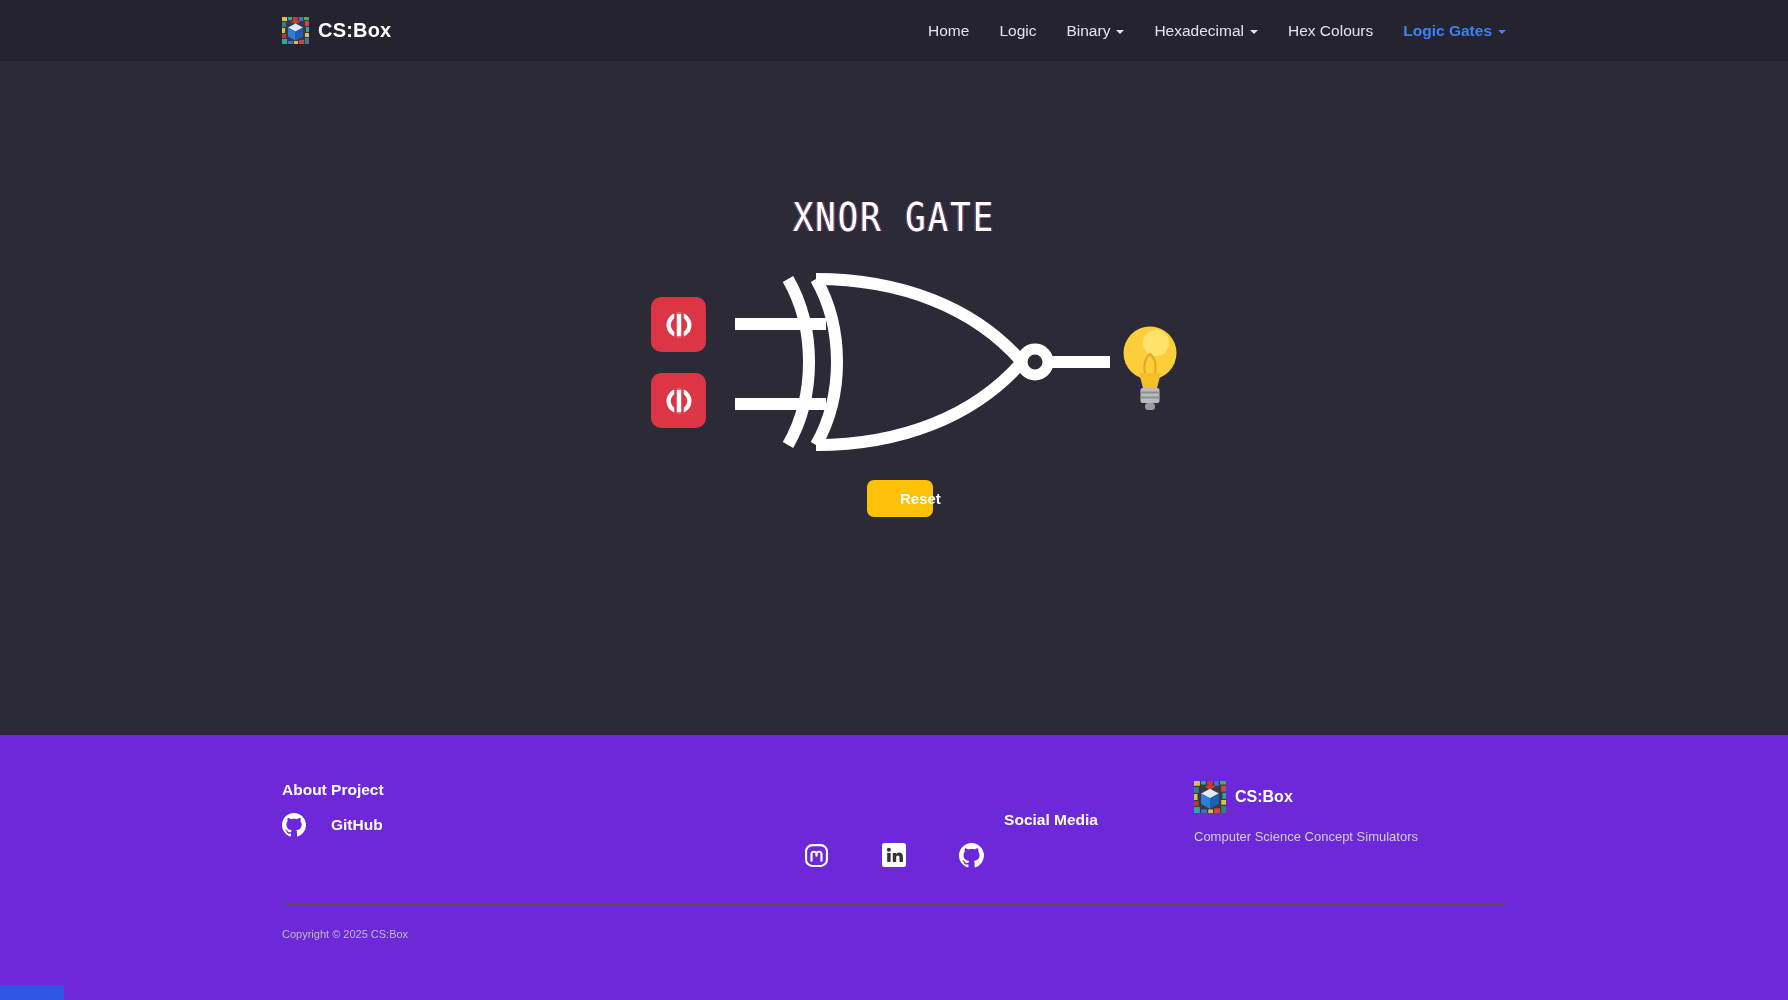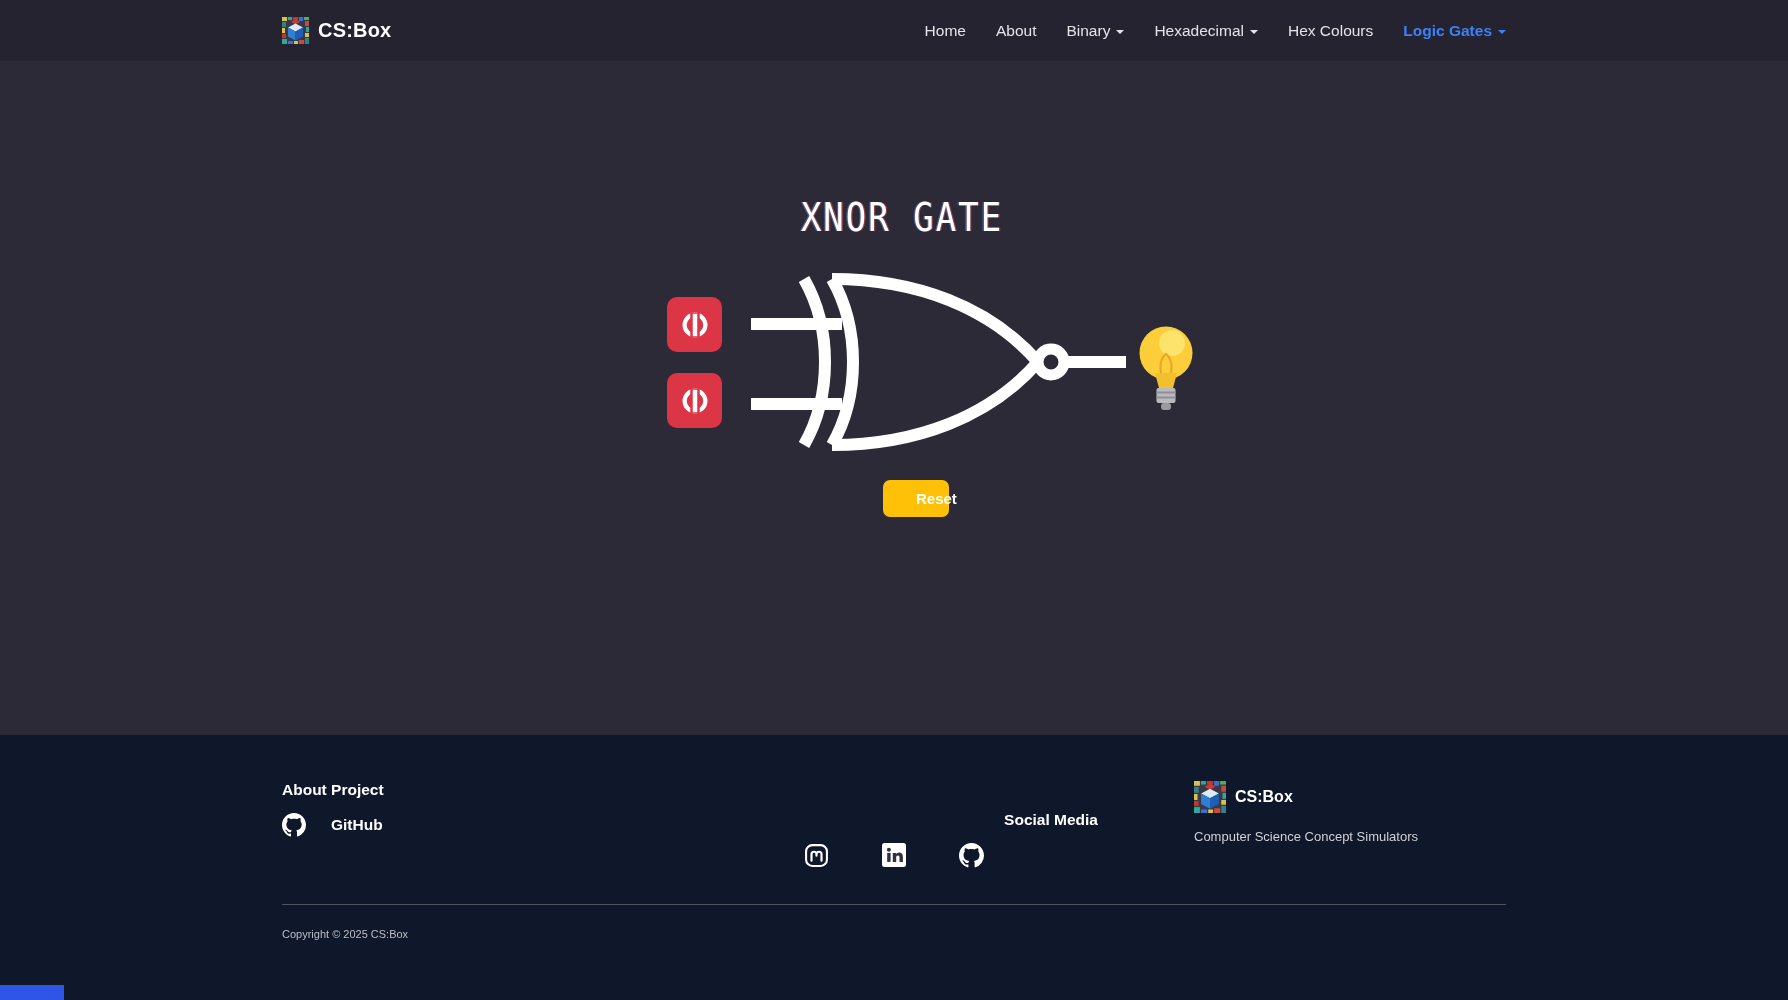--- a/index.html
+++ b/index.html
@@ -13,21 +13,21 @@
   
   .navbar { position:absolute; top:0; left:0; right:0; height:61px; background:#252330; }
   .nav-inner { width:1224px; height:100%; margin:0 auto; display:flex; align-items:center; justify-content:space-between; }
   .brand { display:flex; align-items:center; gap:9px; cursor:pointer; }
   .brand-name { font-size:20px; font-weight:bold; color:#fff; letter-spacing:.2px; }
   .nav-links { display:flex; align-items:center; gap:30px;padding-left:48px; }
   .nav-link { font-size:15.5px; color:#e4e4e8; cursor:pointer; display:flex; align-items:center; gap:6px; }
   .nav-link.active { color:#3b82f6; font-weight:bold; }
   .caret { width:0; height:0; border-left:4.5px solid transparent; border-right:4.5px solid transparent; border-top:4.5px solid currentColor; margin-top:2px; }
   
-  .stage { position:absolute; left:16px; top:61px; right:0; height:674px; }
+  .stage { position:absolute; left:0; top:61px; right:0; height:674px; }
   .sim-title {
     position:absolute; left:0; right:0; top:136px; text-align:center;
     font-family:"DejaVu Sans Mono","Liberation Mono",monospace;
     font-size:34px; font-weight:400; letter-spacing:2px; color:#fff;
     transform:scaleY(1.14);
     text-shadow:1.3px 0 rgba(255,90,90,.45), -1.3px 0 rgba(110,150,255,.45);
   }
   .toggle-btn {
     position:absolute; width:55px; height:55px; border:none; border-radius:10px;
     background:#dc3545; display:flex; align-items:center; justify-content:center; cursor:pointer;
@@ -37,21 +37,21 @@
   .gate-svg { position:absolute; left:728px; top:212px; }
   .bulb { position:absolute; left:1120px; top:261px; }
   .reset-btn {
     position:absolute; left:867px; top:419px; width:66px; height:37px;
     background:#ffc107; color:#fff; font-weight:bold; font-size:15px;
     border:none; border-radius:7px; cursor:pointer;
     font-family:"Liberation Sans",sans-serif;
     padding-left:33px;
   }
   
-  .footer { position:absolute; left:0; top:735px; right:0; height:265px; background:#0f172a; }
+  .footer { position:absolute; left:0; top:735px; right:0; height:265px; background:#6d28d9; }
   .footer-inner { width:1224px; margin:0 auto; padding-top:46px; }
   .footer-cols { display:grid; grid-template-columns:1fr 1fr 1fr; }
   .f-heading { font-size:15.5px; font-weight:bold; color:#fff; margin-bottom:14px; }
   .gh-row { display:flex; align-items:center; gap:25px; cursor:pointer; }
   .gh-label { font-size:15.5px; font-weight:bold; color:#fff; }
   .social-col { text-align:right;margin-top:30px; }
   .social-icons { display:flex; justify-content:center; gap:53px; margin-top:4px; }
   .social-icon { cursor:pointer; display:inline-flex; }
   .brand-col { padding-left:96px; }
   .f-brand-row { display:flex; align-items:center; gap:9px; cursor:pointer; }
@@ -102,21 +102,21 @@
       <svg width="27" height="27">
           <use href="#cs-logo"></use>
         </svg>
       <span class="brand-name">CS:Box</span>
     </div>
     <nav class="nav-links">
       <span class="nav-link">
           <span>Home</span>
         </span>
       <span class="nav-link">
-          <span>About</span>
+          <span>Logic</span>
         </span>
       <span class="nav-link">
           <span>Binary</span>
           <span class="caret"></span>
         </span>
       <span class="nav-link">
           <span>Hexadecimal</span>
           <span class="caret"></span>
         </span>
       <span class="nav-link">

